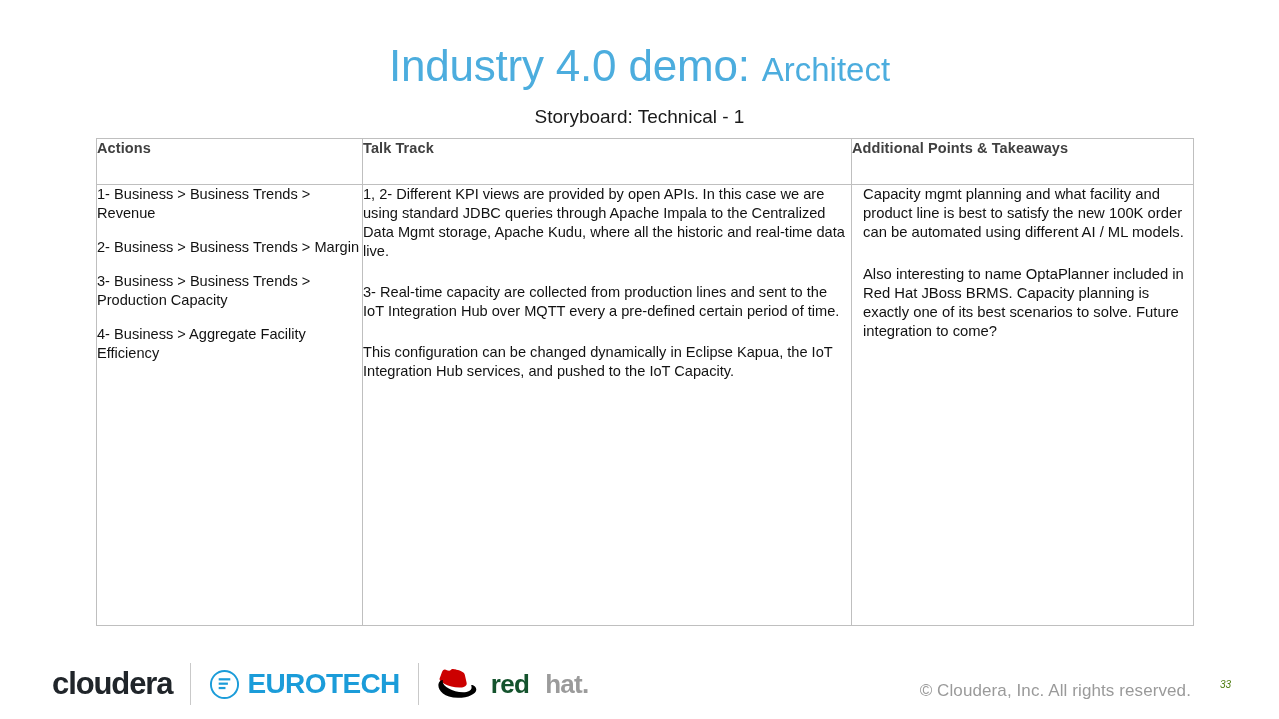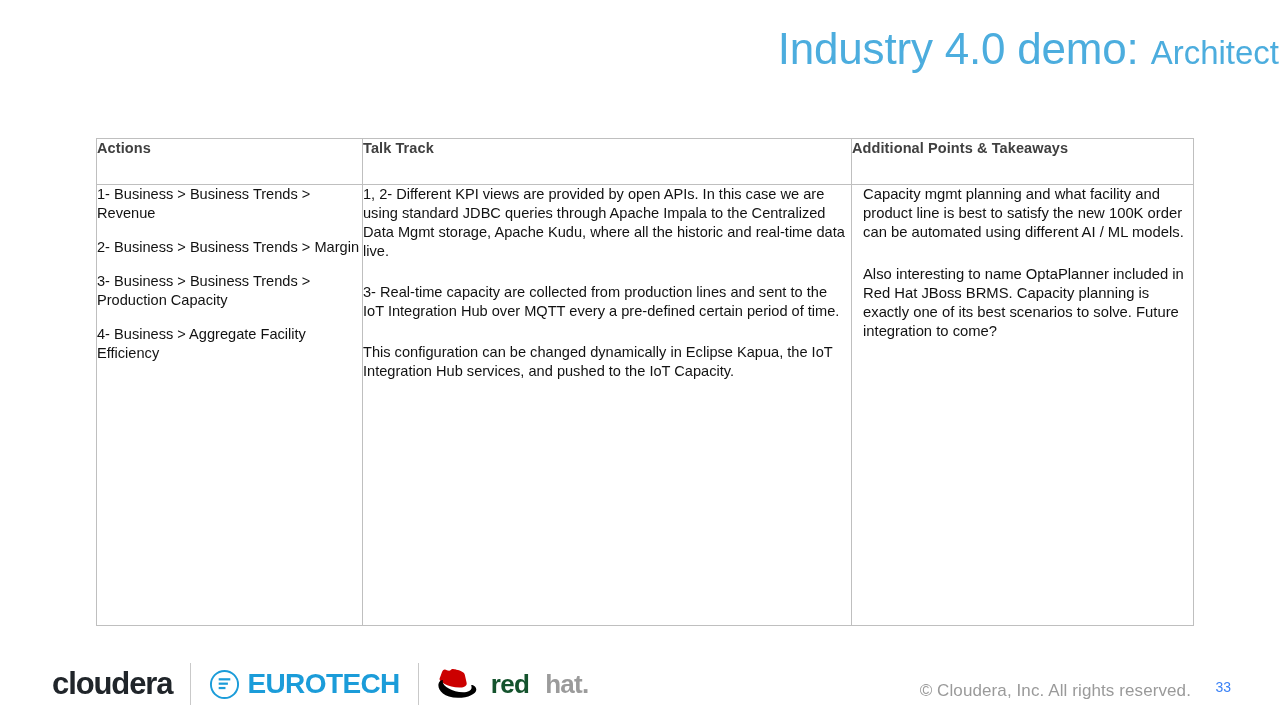--- a/index.html
+++ b/index.html
@@ -12,22 +12,22 @@
     width: 1279px;
     height: 719px;
     overflow: hidden;
     font-family: "Liberation Sans", sans-serif;
     color: #000000;
     position: relative;
   }
 
   
   .title-block {
-    text-align: right;
-    padding-top: 24px;
+    text-align: center;
+    padding-top: 41px;
   }
   .slide-title {
     font-size: 44px;
     line-height: 50px;
     font-weight: 400;
     color: #4CADDE;
     letter-spacing: -0.2px;
     display: inline-block;
   }
   .slide-title .title-sub {
@@ -167,32 +167,34 @@
     right: 88px;
     top: 33px;
     font-size: 17px;
     color: #9a9a9a;
     letter-spacing: 0.1px;
   }
   .page-number {
     position: absolute;
     right: 48px;
     top: 31px;
-    font-size: 14px;
-    color: #3b82f6;
+    font-size: 10px;
+    color: #4d7c0f;
+    font-style: italic;
   }
 </style>
 </head>
 <body>
 
 <div class="title-block">
   <div class="slide-title">
     <span>Industry 4.0 demo:</span>
     <span class="title-sub">Architect</span>
   </div>
+  <div class="slide-subtitle">Storyboard: Technical - 1</div>
 </div>
 
 <table class="storyboard-table">
   <colgroup>
     <col class="col-actions">
     <col class="col-talktrack">
     <col class="col-additional">
   </colgroup>
   <thead>
     <tr>

